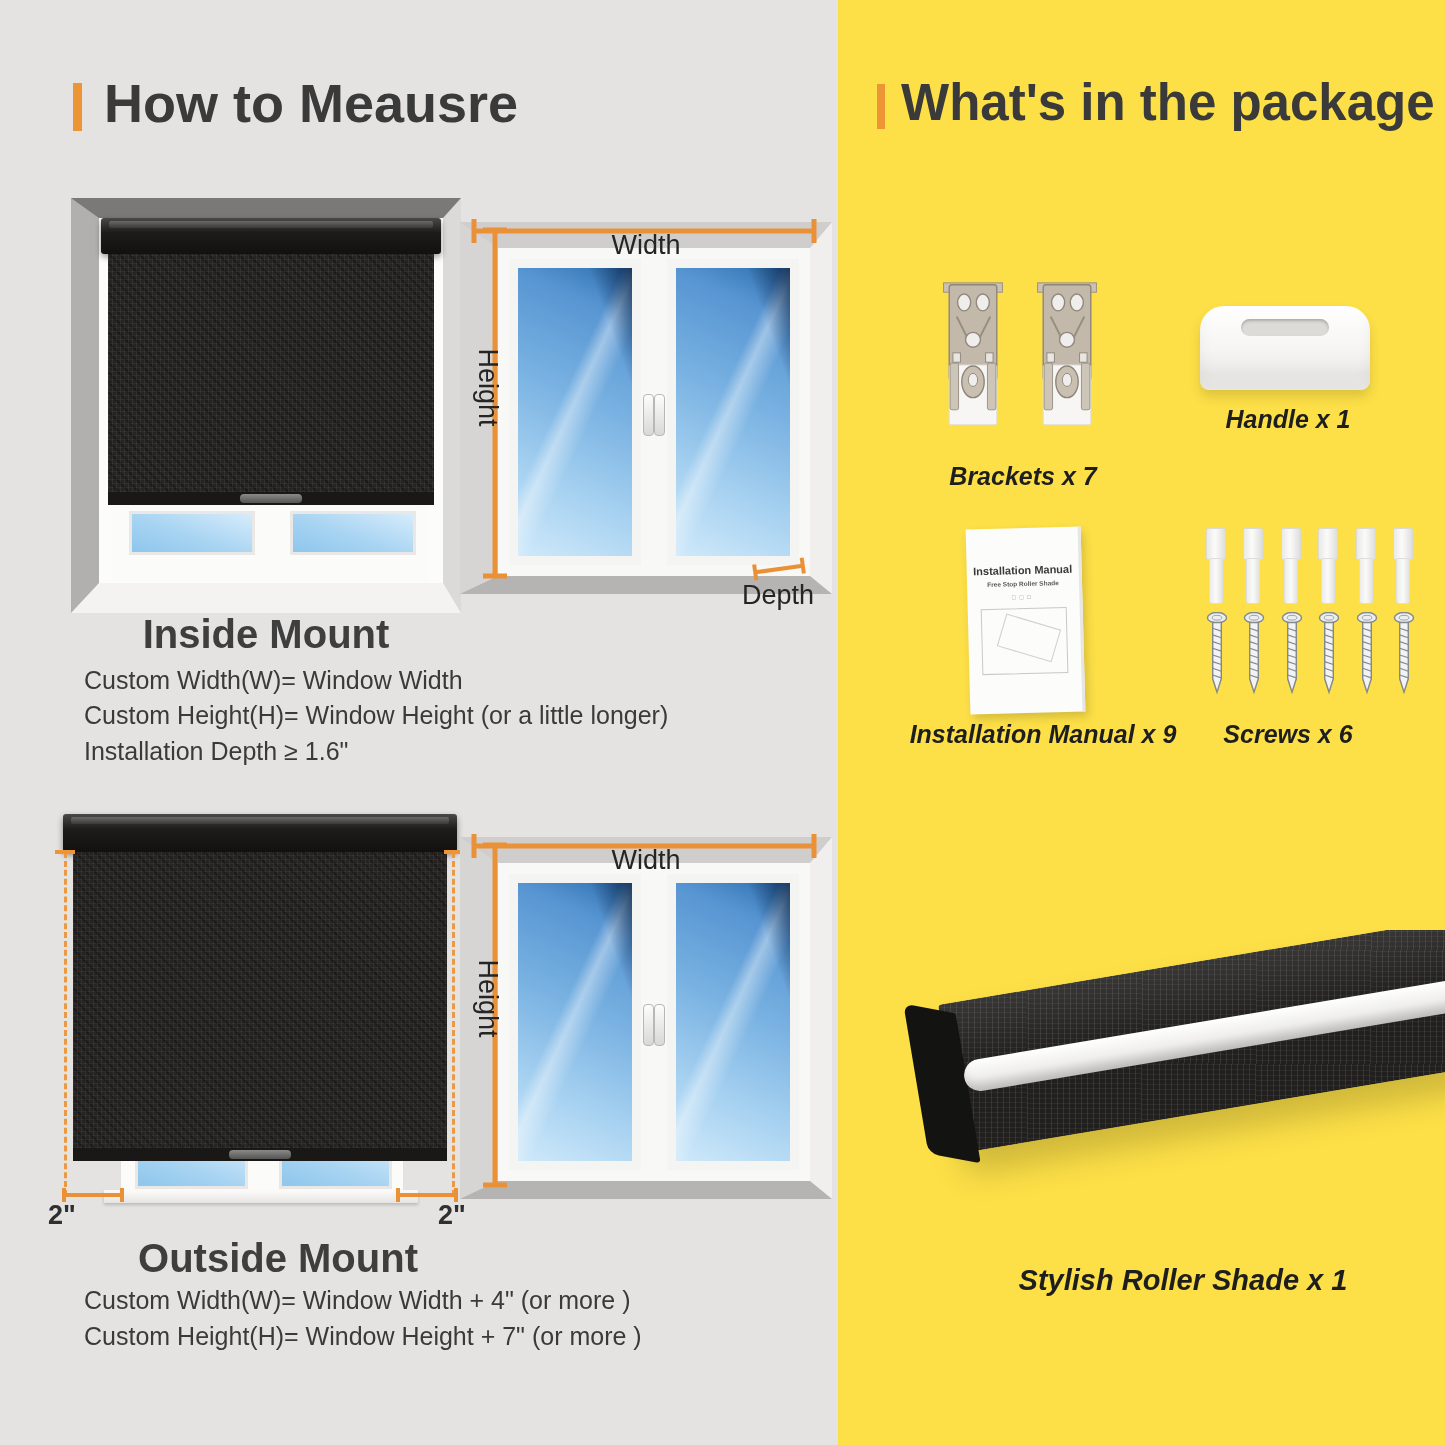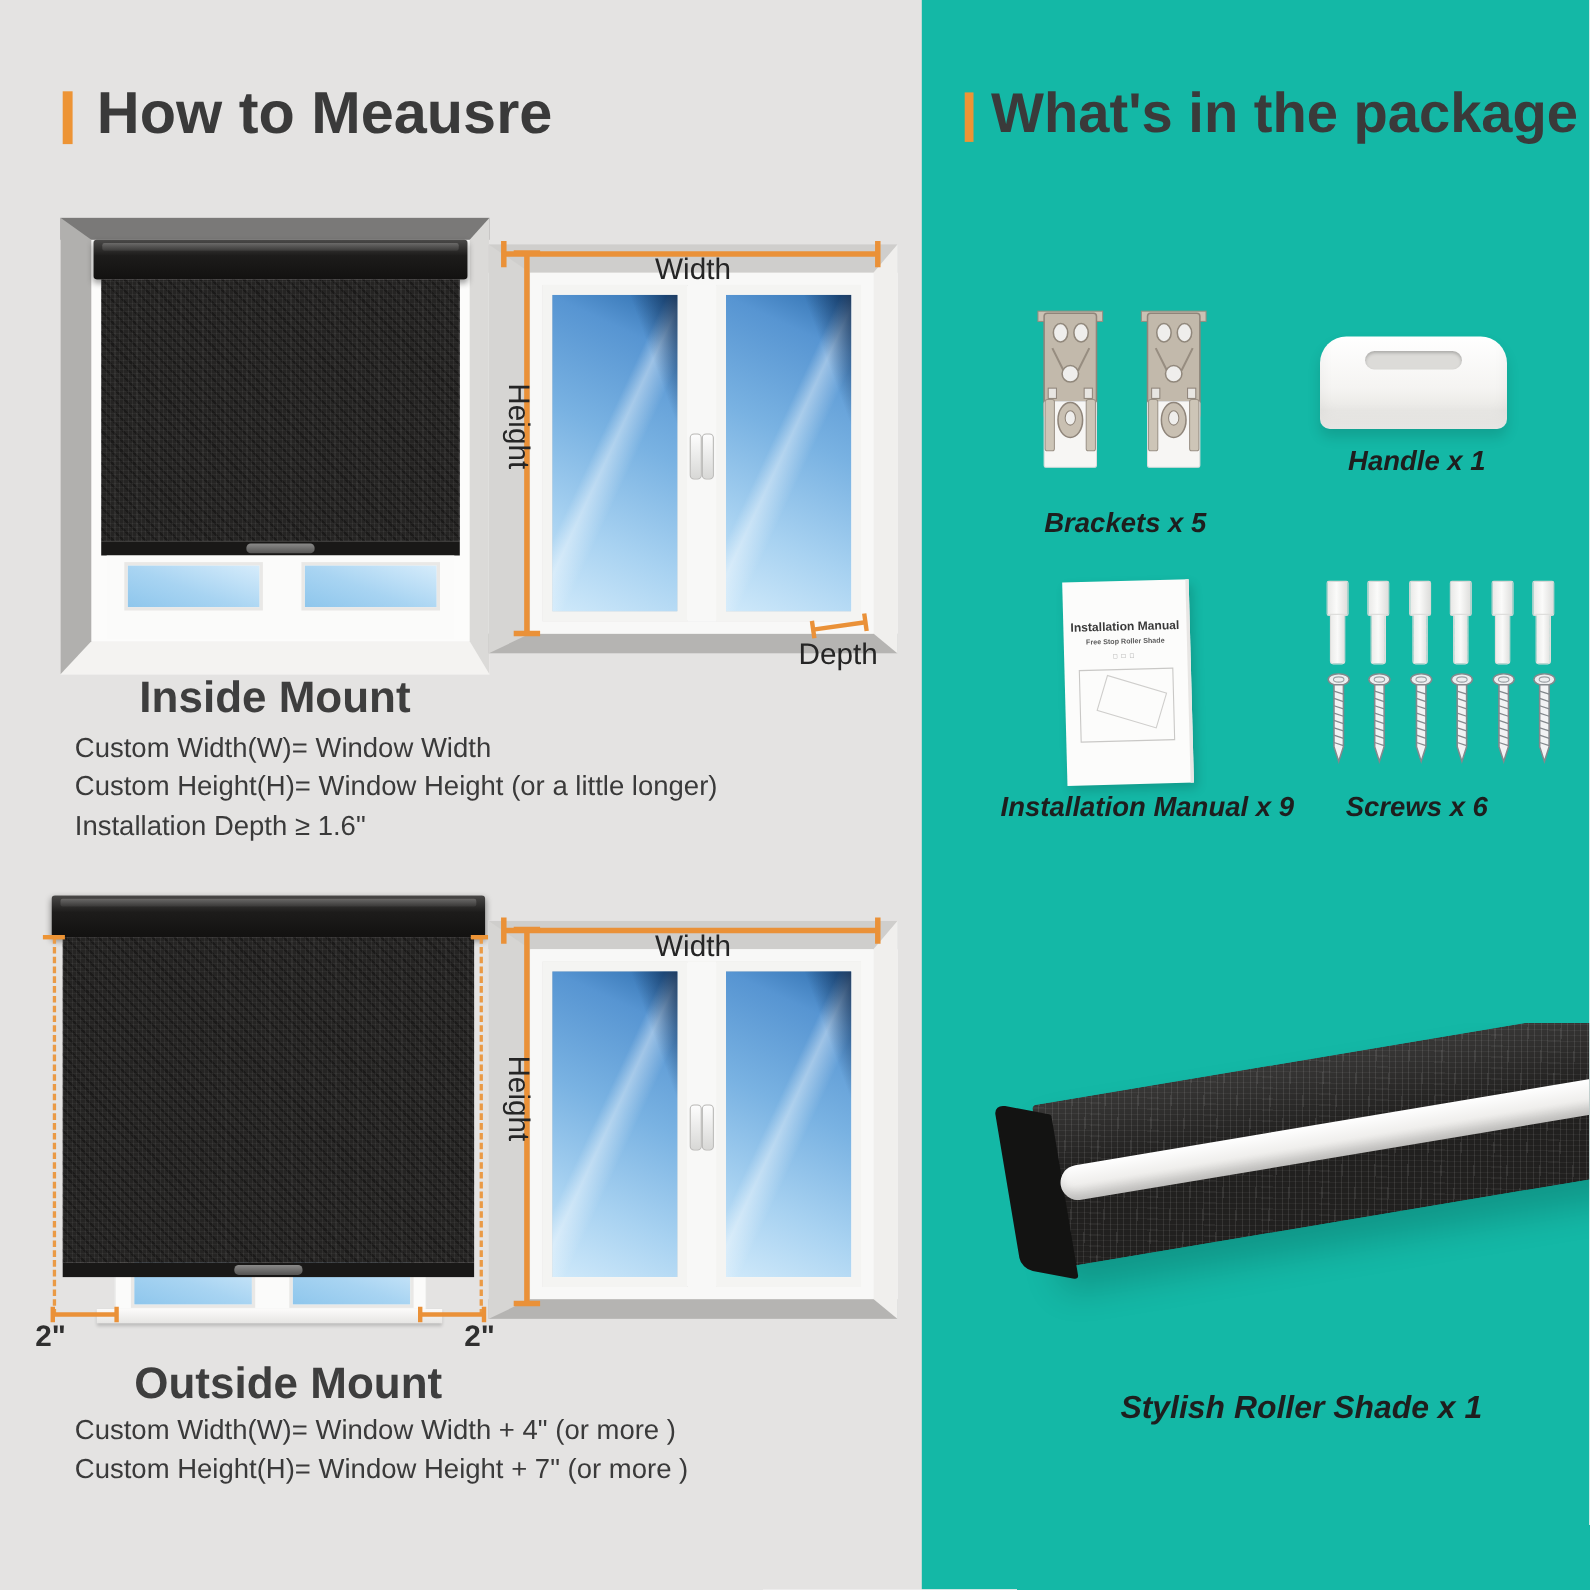--- a/index.html
+++ b/index.html
@@ -1,20 +1,20 @@
 <!DOCTYPE html>
 <html><head>
 <meta charset="utf-8">
 <style>
   html,body{margin:0;padding:0;}
   .page{position:relative;width:1445px;height:1445px;overflow:hidden;
         font-family:"Liberation Sans", sans-serif;color:#3b3b3b;background:#e4e3e2;}
   .panel{position:absolute;top:0;height:1445px;}
-  .panel-left{left:0;width:838px;background:#e4e3e2;}
-  .panel-right{left:838px;width:607px;background:#14b8a6;}
+  .panel-left{left:16px;width:838px;background:#e4e3e2;}
+  .panel-right{left:838px;width:607px;background:#fde047;}
 
   
   .accent-bar{position:absolute;background:#ED9435;}
   .h1{position:absolute;font-size:54px;font-weight:700;color:#3a3a3a;white-space:nowrap;}
 
   .sec-heading{position:absolute;font-size:40px;font-weight:700;color:#3e3e3e;text-align:center;}
   .body-line{position:absolute;font-size:25px;color:#3a3a3a;white-space:nowrap;}
 
   
   .frameA{position:absolute;left:55px;top:198px;width:390px;height:415px;box-sizing:border-box;
@@ -256,21 +256,21 @@
       <path d="M20,38 L31,60 M56,38 L45,60" stroke="#978d80" stroke-width="2" fill="none"></path>
       <circle cx="37.5" cy="63" r="8" fill="#efeeec" stroke="#91887c" stroke-width="1.5"></circle>
       <rect x="16" y="77" width="8" height="10" fill="#e8e6e2" stroke="#8f857a"></rect>
       <rect x="51" y="77" width="8" height="10" fill="#e8e6e2" stroke="#8f857a"></rect>
       <rect x="12" y="90" width="51" height="64" rx="2" fill="#f7f6f4" stroke="#ddd" stroke-width="1"></rect>
       <rect x="13" y="88" width="9" height="50" rx="2" fill="#cdc5b7" stroke="#9a9185"></rect>
       <rect x="53" y="88" width="9" height="50" rx="2" fill="#cdc5b7" stroke="#9a9185"></rect>
       <ellipse cx="37.5" cy="108" rx="12" ry="17" fill="#c9c0b2" stroke="#8f857a" stroke-width="1.5"></ellipse>
       <ellipse cx="37.5" cy="106" rx="5" ry="7" fill="#efeeec" stroke="#8f857a"></ellipse>
     </svg>
-    <div class="pkg-label" style="left:60px;width:250px;top:462px;">Brackets x 5</div>
+    <div class="pkg-label" style="left:60px;width:250px;top:462px;">Brackets x 7</div>
 
     <div class="handle-part">
       <div class="handle-slot"></div>
     </div>
     <div class="pkg-label" style="left:360px;width:180px;top:405px;">Handle x 1</div>
 
     <div class="manual">
       <div class="manual-title">Installation Manual</div>
       <div class="manual-sub">Free Stop Roller Shade</div>
       <div class="manual-icons">□□□</div>

